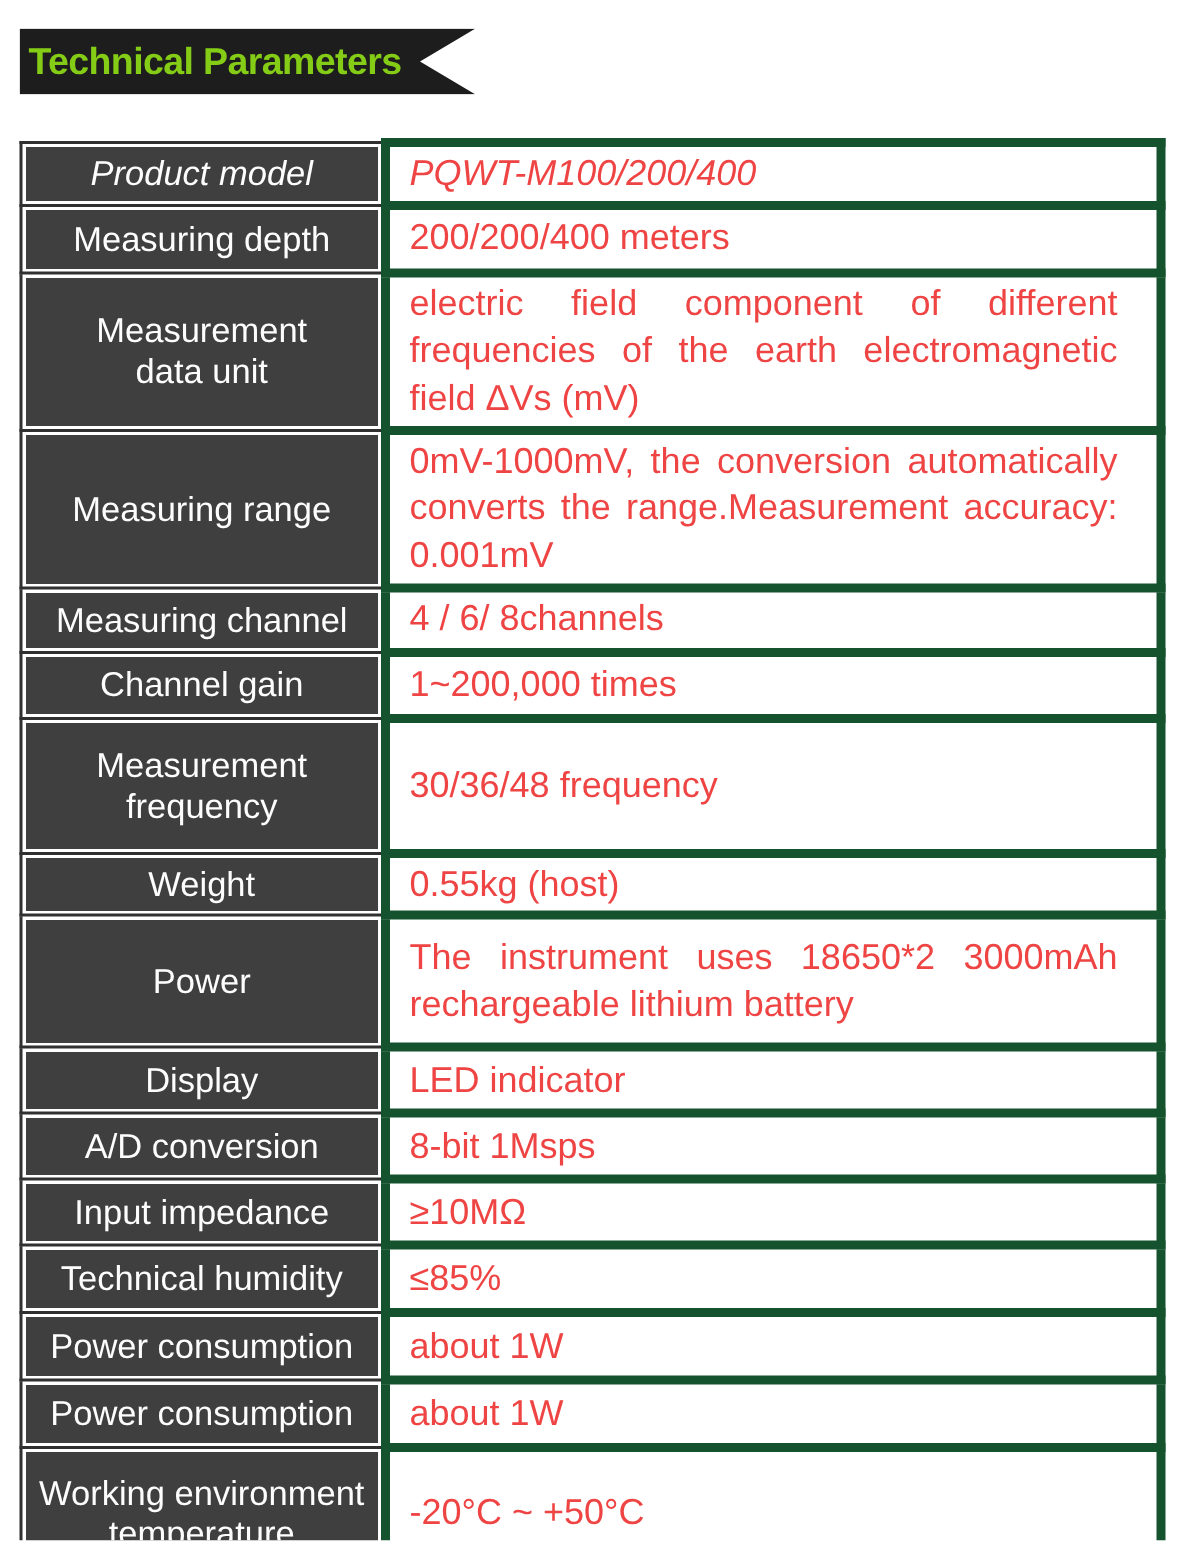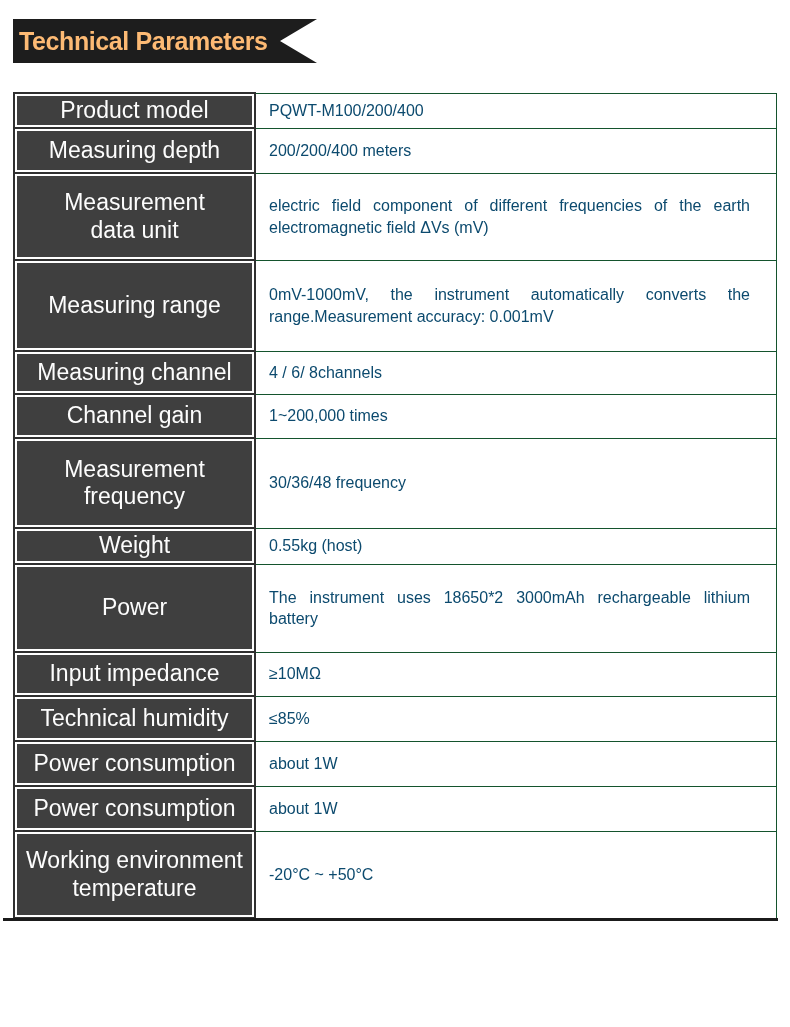--- a/index.html
+++ b/index.html
@@ -22,21 +22,21 @@
     width: 304px;
     height: 44px;
     background: #1d1d1d;
     clip-path: polygon(0 0, 304px 0, 267px 22px, 304px 44px, 0 44px);
     display: flex;
     align-items: center;
     padding-left: 6px;
     box-sizing: border-box;
   }
   .banner span {
-    color: #fdba74;
+    color: #84cc16;
     font-size: 25px;
     font-weight: bold;
     letter-spacing: -0.4px;
     white-space: nowrap;
   }
   
   table.spec {
     margin: 29px 0 0 13px;
     width: 764px;
     border-collapse: collapse;
@@ -50,25 +50,25 @@
     padding: 2px;
     color: #fdfdfd;
     font-size: 23px;
     font-weight: normal;
     text-align: center;
     vertical-align: middle;
     white-space: pre-line;
     line-height: 1.18;
   }
   table.spec td {
-    border: 1px solid #14532d;
+    border: 6px solid #14532d;
     background: #ffffff;
     padding: 2px 26px 2px 13px;
-    color: #0c4a6e;
-    font-size: 16px;
+    color: #ef4444;
+    font-size: 24px;
     text-align: justify;
     vertical-align: middle;
     line-height: 1.32;
   }
   
   .bottom-bar {
     margin-left: 3px;
     margin-top: -1px;
     width: 775px;
     height: 3px;
@@ -79,36 +79,36 @@
 <body>
 
 <div class="page">
 
   <div class="banner">
     <span>Technical Parameters</span>
   </div>
 
   <table class="spec">
     <tbody>
-        <tr style="height: 35px;">
+        <tr style="height: 35px; font-style: italic;">
           <th>Product model</th>
           <td>PQWT-M100/200/400</td>
         </tr>
         <tr style="height: 45px;">
           <th>Measuring depth</th>
           <td>200/200/400 meters</td>
         </tr>
         <tr style="height: 87px;">
           <th>Measurement
 data unit</th>
           <td>electric field component of different frequencies of the earth electromagnetic field ΔVs (mV)</td>
         </tr>
         <tr style="height: 91px;">
           <th>Measuring range</th>
-          <td>0mV-1000mV, the instrument automatically converts the range.Measurement accuracy: 0.001mV</td>
+          <td>0mV-1000mV, the conversion automatically converts the range.Measurement accuracy: 0.001mV</td>
         </tr>
         <tr style="height: 43px; margin-top: 12px;">
           <th>Measuring channel</th>
           <td>4 / 6/ 8channels</td>
         </tr>
         <tr style="height: 44px; margin-top: 44px;">
           <th>Channel gain</th>
           <td>1~200,000 times</td>
         </tr>
         <tr style="height: 90px;">
@@ -116,20 +116,28 @@
 frequency</th>
           <td>30/36/48 frequency</td>
         </tr>
         <tr style="height: 36px;">
           <th>Weight</th>
           <td>0.55kg (host)</td>
         </tr>
         <tr style="height: 88px; border-radius: 19px;">
           <th>Power</th>
           <td>The instrument uses 18650*2 3000mAh rechargeable lithium battery</td>
+        </tr>
+        <tr style="height: 44px;">
+          <th>Display</th>
+          <td>LED indicator</td>
+        </tr>
+        <tr style="height: 44px;">
+          <th>A/D conversion</th>
+          <td>8-bit 1Msps</td>
         </tr>
         <tr style="height: 44px; padding-left: 40px;">
           <th>Input impedance</th>
           <td>≥10MΩ</td>
         </tr>
         <tr style="height: 45px;">
           <th>Technical humidity</th>
           <td>≤85%</td>
         </tr>
         <tr style="height: 45px;">

